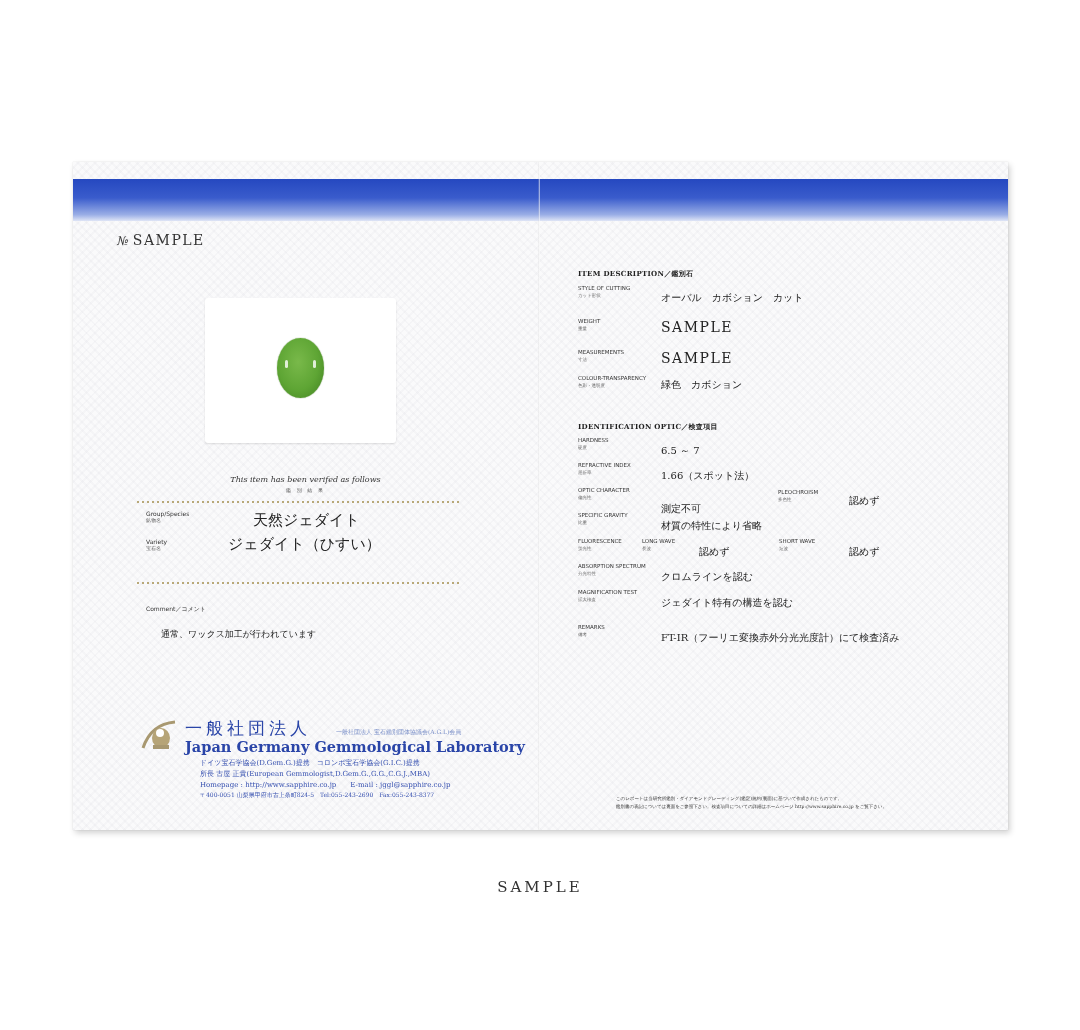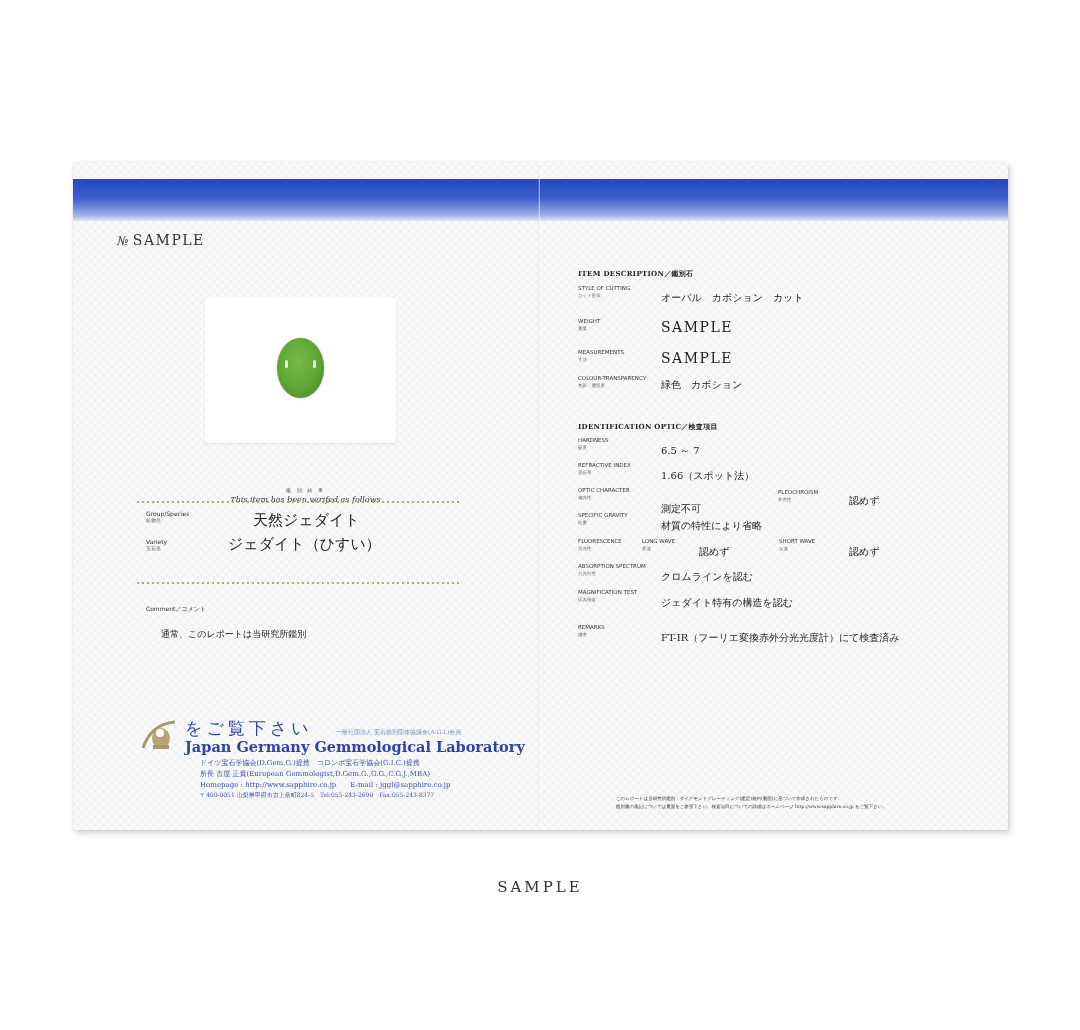--- a/index.html
+++ b/index.html
@@ -34,21 +34,21 @@
       border-radius: 3px; box-shadow: 0 1px 2px rgba(0,0,0,0.12);
     }
     .gem {
       position: absolute; left: 72px; top: 40px; width: 47px; height: 60px; border-radius: 50%;
       background: radial-gradient(ellipse at 45% 40%, #79b94a 0%, #5ea534 55%, #3f7f20 100%);
       box-shadow: 0 0 1px #3a6a1a;
     }
     .gem::before, .gem::after { content:""; position:absolute; top: 22px; width: 3px; height: 8px; background: rgba(255,255,255,0.8); border-radius: 2px; }
     .gem::before { left: 8px; } .gem::after { right: 8px; }
 
-    .verified { position: absolute; left: 0; width: 465px; text-align: center; top: 313px; font-style: italic; font-size: 8px; color: #333; margin-top: 20px; }
+    .verified { position: absolute; left: 0; width: 465px; text-align: center; top: 313px; font-style: italic; font-size: 8px; color: #333; }
     .verified-jp { position: absolute; left: 0; width: 465px; text-align: center; top: 325px; font-size: 5px; color: #555; letter-spacing: 2px; }
     .dots { position: absolute; left: 64px; width: 325px; height: 2px;
       background: repeating-linear-gradient(to right, #b8a878 0 2px, transparent 2px 5px); }
     .small-lbl { position: absolute; font-family: "DejaVu Sans", sans-serif; font-size: 6px; line-height: 7px; color: #333; }
     .small-lbl .jp { display: block; font-size: 5px; color: #555; }
     .big-val { position: absolute; font-size: 15px; color: #222; }
     .comment-lbl { position: absolute; left: 73px; top: 443px; font-family: "DejaVu Sans", sans-serif; font-size: 6px; color: #333; }
     .comment-val { position: absolute; left: 88px; top: 466px; font-size: 9px; color: #222; }
 
     .logo-icon { position: absolute; left: 68px; top: 556px; width: 40px; height: 34px; }
@@ -89,29 +89,29 @@
     <span>Group/Species</span><span class="jp">鉱物名</span>
   </div>
   <div class="big-val" style="left:180px;top:349px">天然ジェダイト</div>
   <div class="small-lbl" style="left:73px;top:376px">
     <span>Variety</span><span class="jp">宝石名</span>
   </div>
   <div class="big-val" style="left:155px;top:373px">ジェダイト（ひすい）</div>
   <div class="dots" style="top:420px"></div>
 
   <div class="comment-lbl">Comment／コメント</div>
-  <div class="comment-val">通常、このレポートは当研究所鑑別</div>
+  <div class="comment-val">通常、ワックス加工が行われています</div>
 
   <svg class="logo-icon" viewBox="0 0 40 34">
     <path d="M2 30 Q10 6 34 4" stroke="#a89870" stroke-width="3" fill="none"></path>
     <ellipse cx="20" cy="20" rx="9" ry="10" fill="#b6a477"></ellipse>
     <circle cx="19" cy="15" r="4" fill="#fff"></circle>
     <rect x="12" y="27" width="16" height="4" fill="#a89870"></rect>
   </svg>
-  <div class="lab-jp">をご覧下さい</div>
+  <div class="lab-jp">一般社団法人</div>
   <div class="agl">一般社団法人 宝石鑑別団体協議会(A.G.L)会員</div>
   <div class="lab-en">Japan Germany Gemmological Laboratory</div>
   <div class="lab-line" style="top:596px">ドイツ宝石学協会(D.Gem.G.)提携　コロンボ宝石学協会(G.I.C.)提携</div>
   <div class="lab-line" style="top:607px">所長 古屋 正貴(European Gemmologist,D.Gem.G.,G.G.,C.G.J.,MBA)</div>
   <div class="lab-line" style="top:618px">Homepage : http://www.sapphire.co.jp　　E-mail : jggl@sapphire.co.jp</div>
   <div class="lab-line" style="top:629px;font-size:6px">〒400-0051 山梨県甲府市古上条町824-5　Tel:055-243-2690　Fax:055-243-8377</div>
 
   <div class="r-section" style="top:107px">ITEM DESCRIPTION／鑑別石</div>
 
   <div class="r-lbl" style="top:123px"><span>STYLE OF CUTTING</span><span class="jp">カット形状</span></div>

